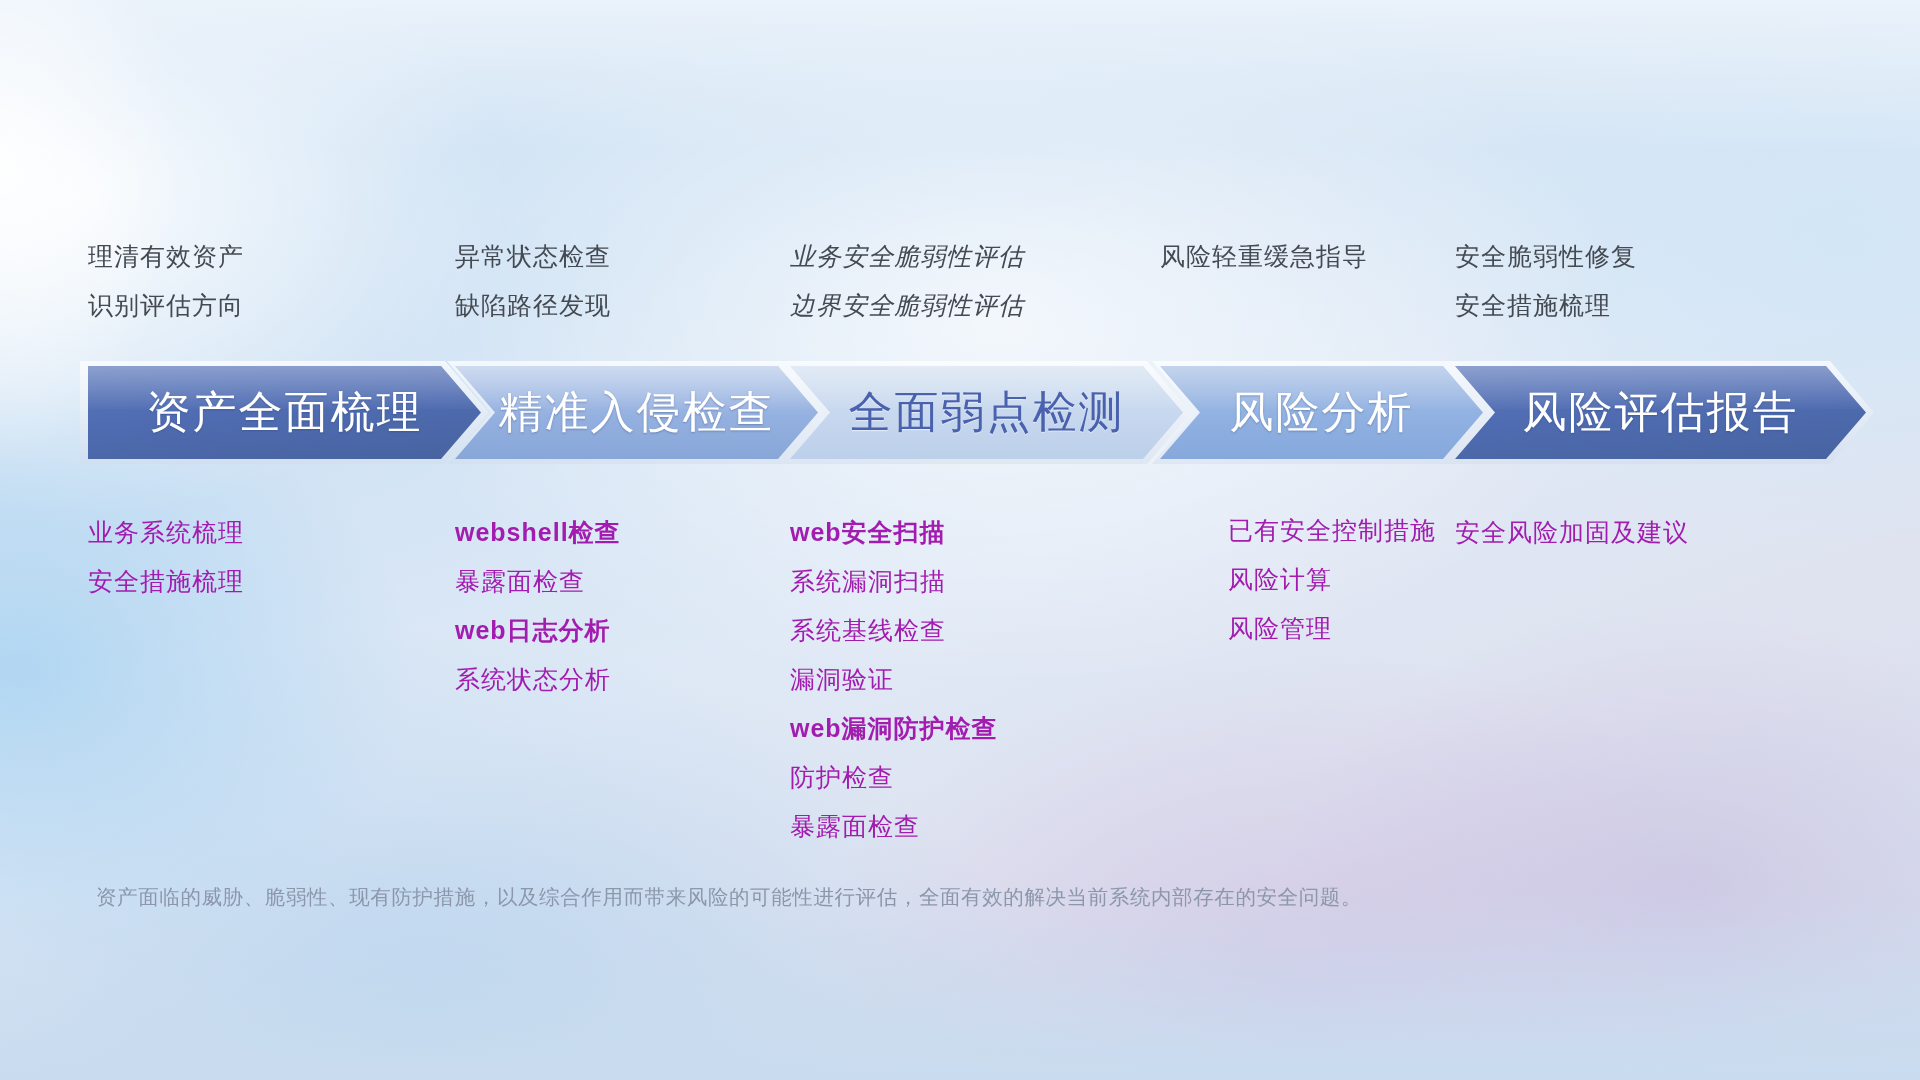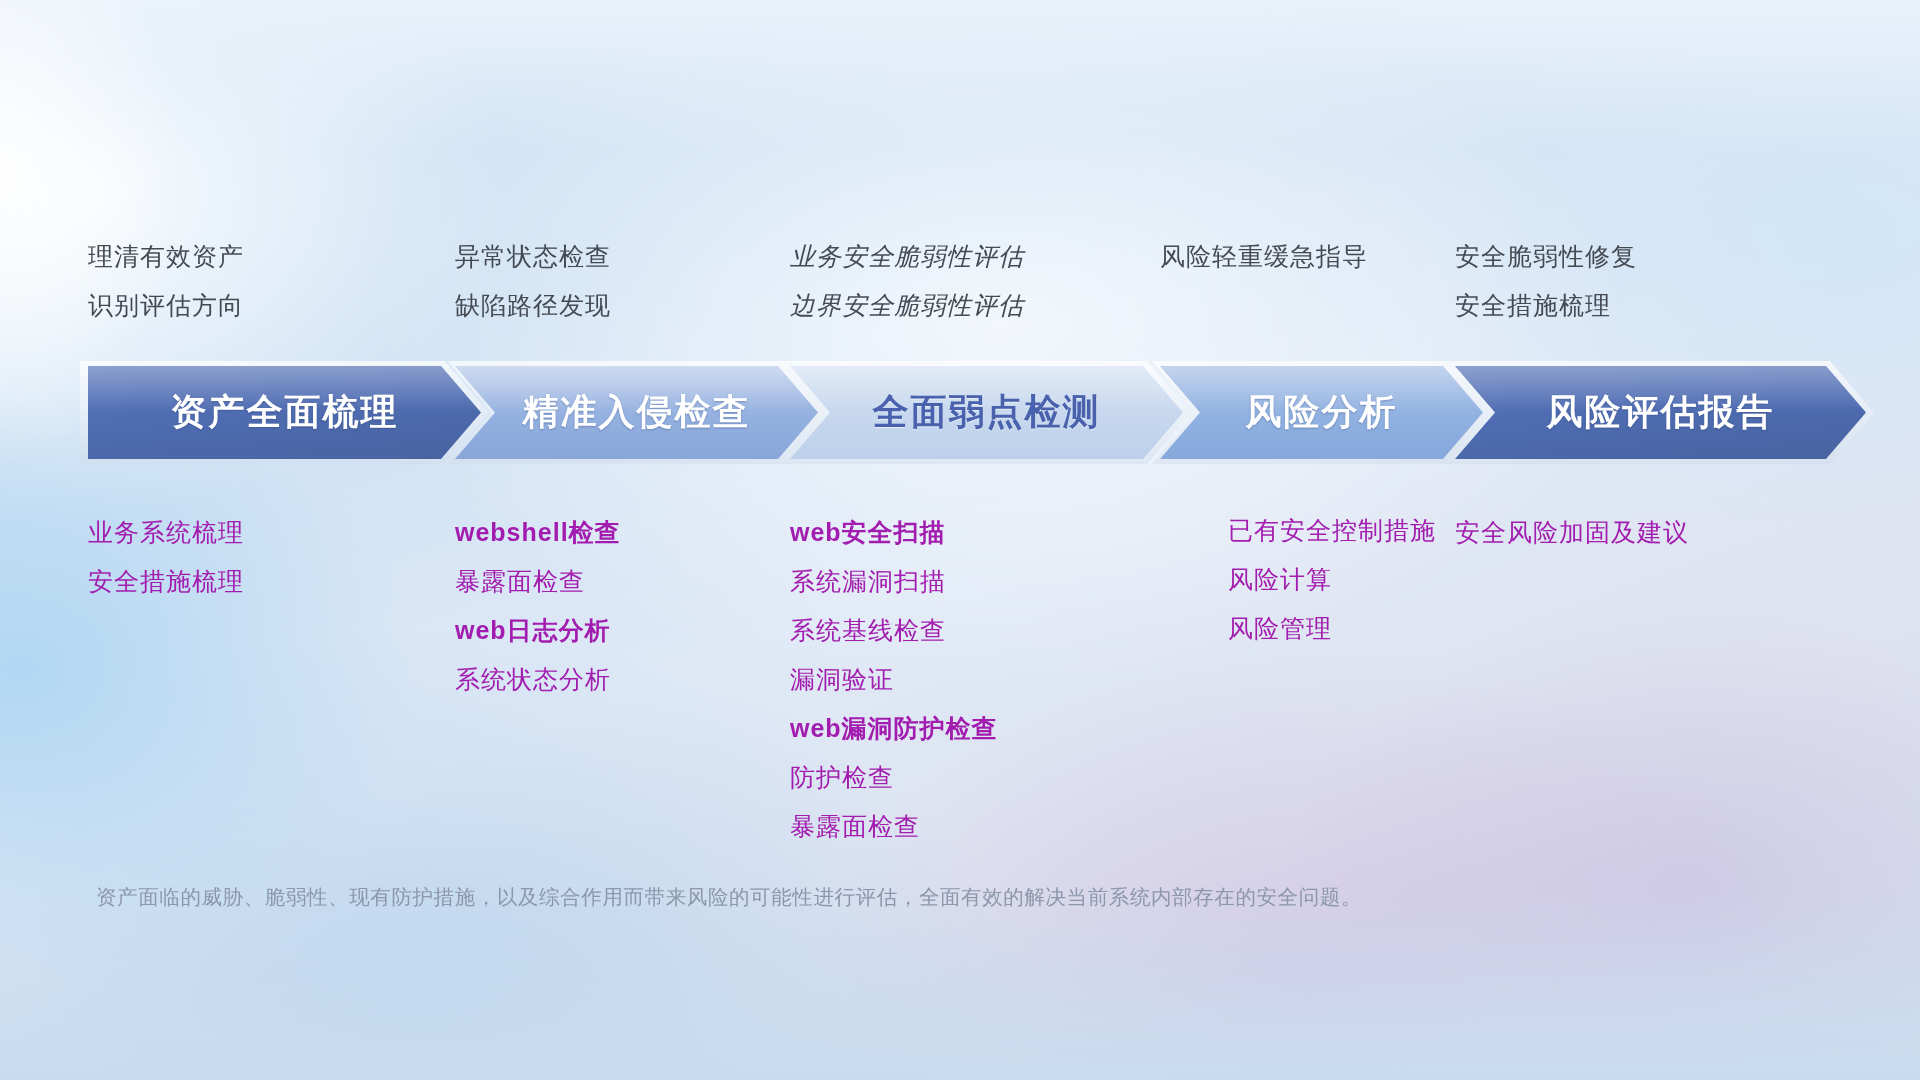--- a/index.html
+++ b/index.html
@@ -59,21 +59,21 @@
   .list-item.strong { font-weight:bold; color:#a21caf; }
 
   
   #banner { position:absolute; top:366px; left:88px; width:1760px; height:93px; }
   .chev {
     position:absolute; top:0; height:93px;
     display:flex; align-items:center; justify-content:center;
   }
   .chev .label {
     position:relative; z-index:3;
-    font-size:36px; font-weight:bold; letter-spacing:2px;
+    font-size:44px; font-weight:normal; letter-spacing:2px;
     white-space:nowrap;
   }
 
   
   .shape {
     position:absolute; inset:0;
     clip-path:polygon(0 0, calc(100% - 40px) 0, 100% 50%, calc(100% - 40px) 100%, 0 100%);
   }
   .shape.notched {
     clip-path:polygon(0 0, calc(100% - 40px) 0, 100% 50%, calc(100% - 40px) 100%, 0 100%, 40px 50%);

